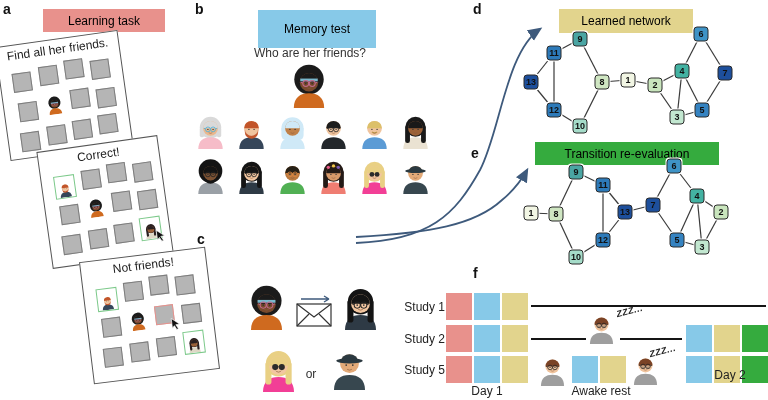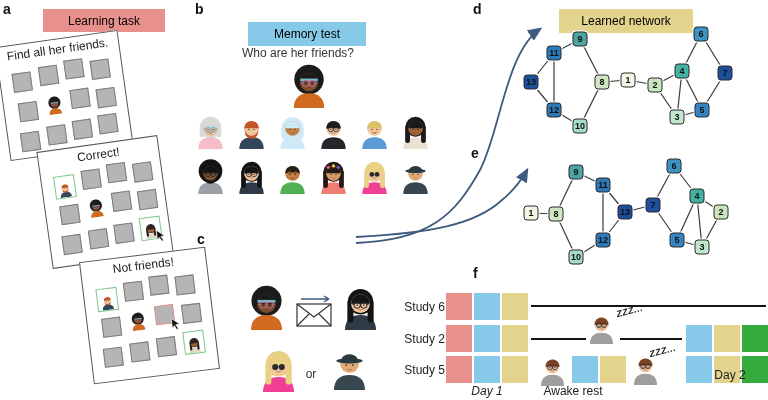--- a/index.html
+++ b/index.html
@@ -31,22 +31,23 @@
 <div class="fig">
 
   <div class="letter" style="left:3px;top:1px;">a</div>
   <div class="letter" style="left:195px;top:1px;">b</div>
   <div class="letter" style="left:197px;top:231px;">c</div>
   <div class="letter" style="left:473px;top:1px;">d</div>
   <div class="letter" style="left:471px;top:145px;">e</div>
   <div class="letter" style="left:473px;top:265px;">f</div>
 
   <div class="tasklabel" style="left:43px;top:9px;width:122px;height:23px;background:#e8918c;">Learning task</div>
-  <div class="tasklabel" style="left:248px;top:10px;width:118px;height:24px;background:#87c9e8;margin-top:12px;">Memory test</div>
+  <div class="tasklabel" style="left:258px;top:10px;width:118px;height:38px;background:#87c9e8;">Memory test</div>
   <div class="tasklabel" style="left:559px;top:9px;width:134px;height:24px;background:#e2d48d;">Learned network</div>
+  <div class="tasklabel" style="left:535px;top:142px;width:184px;height:23px;background:#35ab3e;">Transition re-evaluation</div>
 
   <div id="cards-a" class="abs" style="left:0;top:0;width:768px;height:400px;">
       <div class="card" style="left: 2px; top: 38px; width: 122px; height: 113px; transform: rotate(-8deg);">
         <div class="card-title">Find all her friends.</div>
         <div class="sq" style="left: 12px; top: 28px;"></div>
         <div class="sq" style="left: 39px; top: 25px;"></div>
         <div class="sq" style="left: 65px; top: 22px;"></div>
         <div class="sq" style="left: 91px; top: 26px;"></div>
         <div class="sq" style="left: 14px; top: 58px;"></div>
         <span class="avatar" style="left: 41px; top: 55px;">
@@ -184,21 +185,21 @@
             <circle cx="50" cy="44" r="20" fill="#9c6238"></circle>
             <path d="M30,44 a20,20 0 0 1 40,0 z" fill="#2a2020"></path>
             <circle cx="43" cy="47" r="1.8" fill="#333"></circle>
             <circle cx="57" cy="47" r="1.8" fill="#333"></circle>
             <path d="M45,56 q5,3.5 10,0" stroke="#8a5a3a" stroke-width="1.4" fill="none"></path>
           </svg>
         </div>
       </div>
     </div>
 
-  <div class="qtext" style="left:218px;top:46px;width:160px;text-align:center;">Who are her friends?</div>
+  <div class="qtext" style="left:230px;top:46px;width:160px;text-align:center;">Who are her friends?</div>
   <span class="avatar" style="left:286px;top:62px;">
       <svg viewBox="0 0 100 100" width="46" height="46" style="position:static;overflow:hidden;display:block;">
         <circle cx="50" cy="38" r="32" fill="#1b1b1b"></circle>
         <path d="M17,100 C17,77 31,68 50,68 C69,68 83,77 83,100 Z" fill="#cf6a1f"></path>
         <circle cx="50" cy="44" r="20" fill="#7a4a2c"></circle>
         <path d="M30,44 a20,20 0 0 1 40,0 z" fill="#1b1b1b"></path>
         <rect x="31" y="36" width="38" height="6" fill="#7ab8cc"></rect>
         <circle cx="43" cy="47" r="1.8" fill="#333"></circle>
         <circle cx="57" cy="47" r="1.8" fill="#333"></circle>
         <g stroke="#c06a8a" stroke-width="2.2" fill="none">
@@ -644,21 +645,21 @@
         <text x="207" y="243.2" text-anchor="middle" font-size="9" font-weight="bold" fill="#111">5</text>
       </g>
       <g>
         <rect x="223.5" y="238.5" width="17" height="17" rx="4" fill="#fff"></rect>
         <rect x="225" y="240" width="14" height="14" rx="3" fill="#c2e7d0" stroke="#2a2a2a" stroke-width="1"></rect>
         <text x="232" y="250.2" text-anchor="middle" font-size="9" font-weight="bold" fill="#111">3</text>
       </g>
     </svg>
 
   <div id="panel-f" class="abs" style="left:0;top:0;width:768px;height:400px;">
-      <div class="rowlabel" style="left: 395px; top: 300px; width: 50px;">Study 6</div>
+      <div class="rowlabel" style="left: 395px; top: 300px; width: 50px;">Study 1</div>
       <div class="block" style="left: 446px; top: 293px; width: 26px; height: 27px; background: rgb(232, 145, 140);"></div>
       <div class="block" style="left: 474px; top: 293px; width: 26px; height: 27px; background: rgb(135, 201, 232);"></div>
       <div class="block" style="left: 502px; top: 293px; width: 26px; height: 27px; background: rgb(226, 212, 141);"></div>
       <div class="rowlabel" style="left: 395px; top: 332px; width: 50px;">Study 2</div>
       <div class="block" style="left: 446px; top: 325px; width: 26px; height: 27px; background: rgb(232, 145, 140);"></div>
       <div class="block" style="left: 474px; top: 325px; width: 26px; height: 27px; background: rgb(135, 201, 232);"></div>
       <div class="block" style="left: 502px; top: 325px; width: 26px; height: 27px; background: rgb(226, 212, 141);"></div>
       <div class="rowlabel" style="left: 395px; top: 363px; width: 50px;">Study 5</div>
       <div class="block" style="left: 446px; top: 356px; width: 26px; height: 27px; background: rgb(232, 145, 140);"></div>
       <div class="block" style="left: 474px; top: 356px; width: 26px; height: 27px; background: rgb(135, 201, 232);"></div>
@@ -718,18 +719,18 @@
             <path d="M36.5,45.5 l-4.5,-1.5"></path>
             <path d="M63.5,45.5 l4.5,-1.5"></path>
           </g>
           <path d="M45,56 q5,3.5 10,0" stroke="#8a5a3a" stroke-width="1.4" fill="none"></path>
         </svg>
       </div>
       <div class="zzz" style="left: 649px; top: 346px;">ZZZ...</div>
       <div class="block" style="left: 686px; top: 356px; width: 26px; height: 27px; background: rgb(135, 201, 232);"></div>
       <div class="block" style="left: 714px; top: 356px; width: 26px; height: 27px; background: rgb(226, 212, 141);"></div>
       <div class="block" style="left: 742px; top: 356px; width: 26px; height: 27px; background: rgb(53, 171, 62);"></div>
-      <div class="xlabel" style="left: 487px; top: 384px; font-style: italic;">Day 1</div>
-      <div class="xlabel" style="left: 573px; top: 384px;">Awake rest</div>
+      <div class="xlabel" style="left: 487px; top: 384px;">Day 1</div>
+      <div class="xlabel" style="left: 601px; top: 384px;">Awake rest</div>
       <div class="xlabel" style="left: 730px; top: 368px;">Day 2</div>
     </div>
 
 </div>
 
 </body></html>

